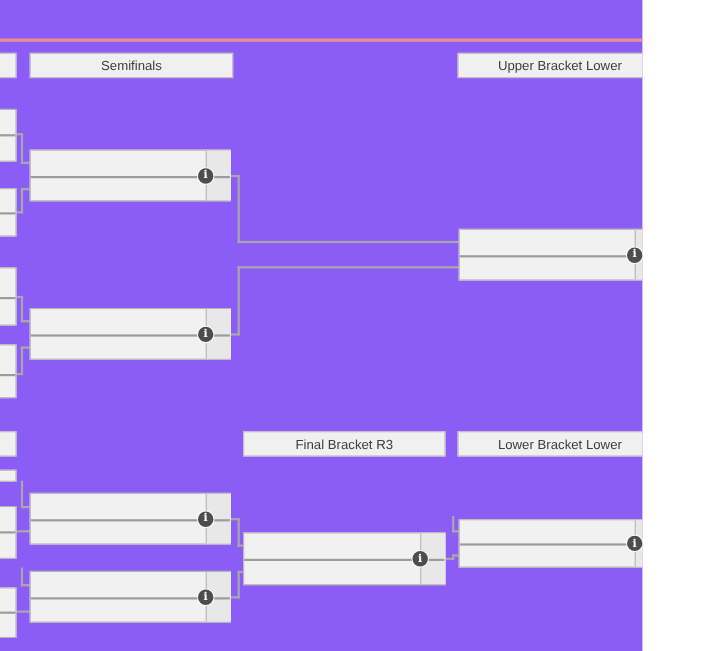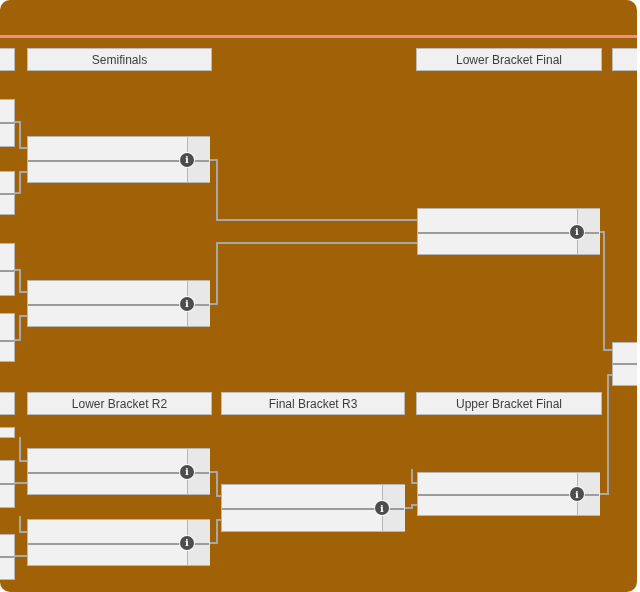--- a/index.html
+++ b/index.html
@@ -1,19 +1,18 @@
 <!DOCTYPE html>
 <html style="--accent: #ec8e8e; --connector: #a8a8a8; --match-fill: #f1f1f1; --score-fill: #e8e8e8; --match-border: #b5b5b5; --divider: #9c9c9c; --hdr-fill: #f0f0f0; --hdr-border: #bcbcbc; --hdr-text: #3d3d3d; --icon-bg: #4d4d4d; --icon-fg: #ffffff;"><head>
 <meta charset="utf-8">
 <style>
   html,body{margin:0;padding:0;background:#fff;}
   #stage{
-    position:relative;width:637px;height:592px;overflow:hidden;background:#a16207;
+    position:relative;width:584px;height:592px;overflow:hidden;background:#8b5cf6;
     font-family:"Liberation Sans",sans-serif;
-    border-radius:10px;
   }
   .accent-rule{position:absolute;left:0;width:640px;height:3px;background:var(--accent);}
   .hdr{
     position:absolute;box-sizing:border-box;background:var(--hdr-fill);
     border:1px solid var(--hdr-border);color:var(--hdr-text);
     font-size:12px;display:flex;align-items:center;justify-content:center;
     white-space:nowrap;
   }
   .match{
     position:absolute;box-sizing:border-box;background:var(--match-fill);
@@ -73,24 +72,23 @@
     <div class="conn" style="left: 215.5px; top: 495px; width: 5.5px; height: 2px;"></div>
     <div class="conn" style="left: 210px; top: 541.5px; width: 7.5px; height: 2px;"></div>
     <div class="conn" style="left: 215.5px; top: 519px; width: 2px; height: 24.5px;"></div>
     <div class="conn" style="left: 215.5px; top: 519px; width: 5.5px; height: 2px;"></div>
     <div class="conn" style="left: 405px; top: 507px; width: 7.5px; height: 2px;"></div>
     <div class="conn" style="left: 410.5px; top: 504px; width: 2px; height: 5px;"></div>
     <div class="conn" style="left: 410.5px; top: 504px; width: 6.5px; height: 2px;"></div>
     <div class="conn" style="left: 410.5px; top: 469px; width: 2px; height: 15px;"></div>
     <div class="conn" style="left: 410.5px; top: 482px; width: 6.5px; height: 2px;"></div>
     <div class="hdr" style="left: 27px; top: 48px; width: 185px; height: 23px;">Semifinals</div>
-    <div class="hdr" style="left: 416px; top: 48px; width: 186px; height: 23px;">Lower Bracket Final</div>
-    <div class="hdr" style="left: 27px; top: 392px; width: 185px; height: 23px;">Lower Bracket R2</div>
+    <div class="hdr" style="left: 416px; top: 48px; width: 186px; height: 23px;">Upper Bracket Lower</div>
     <div class="hdr" style="left: 221px; top: 392px; width: 184px; height: 23px;">Final Bracket R3</div>
-    <div class="hdr" style="left: 416px; top: 392px; width: 186px; height: 23px;">Upper Bracket Final</div>
+    <div class="hdr" style="left: 416px; top: 392px; width: 186px; height: 23px;">Lower Bracket Lower</div>
     <div class="hdr" style="left: -30px; top: 48px; width: 45px; height: 23px;"></div>
     <div class="hdr" style="left: -30px; top: 392px; width: 45px; height: 23px;"></div>
     <div class="hdr" style="left: 612px; top: 48px; width: 60px; height: 23px;"></div>
     <div class="match" style="left: 27px; top: 136px; width: 183px; height: 47px;">
       <div class="row" style="top: 0px; height: 23.5px;"></div>
       <div class="row" style="top: 23.5px; bottom: 0px;"></div>
       <div class="scorecol" style="left: 159px;"></div>
       <div class="middiv" style="top: 22.5px;"></div>
     </div>
     <button class="info" style="left: 180px; top: 152.5px;"><span>i</span></button>

